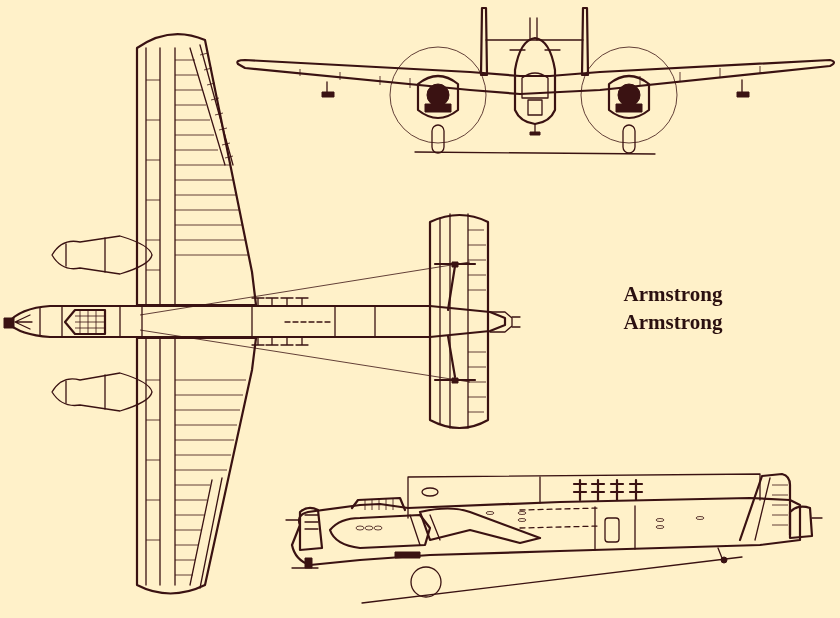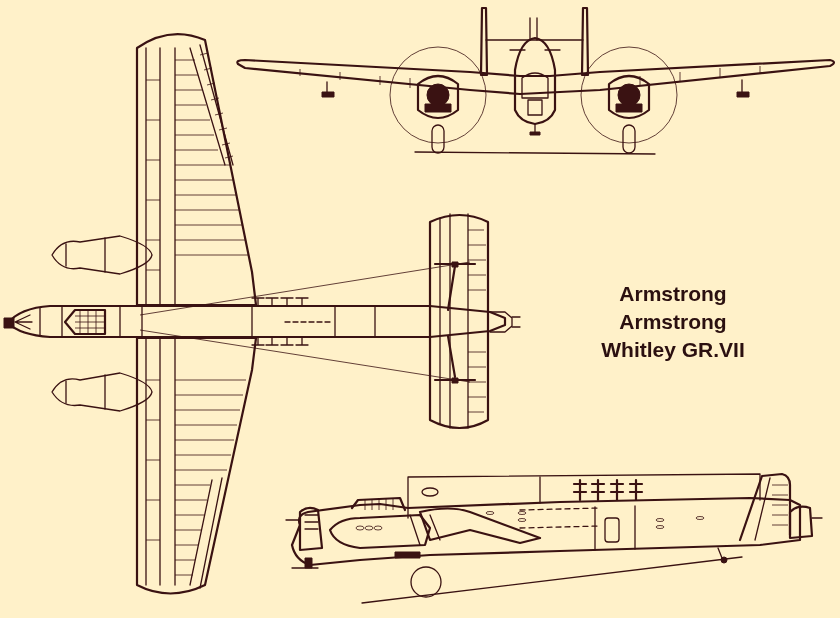--- a/index.html
+++ b/index.html
@@ -1,19 +1,19 @@
 <!DOCTYPE html>
 <html><head>
 <meta charset="utf-8">
 <style>
   html, body { margin:0; padding:0; }
   body { width:840px; height:618px; background:#FFF1C9; overflow:hidden; position:relative; }
   .canvas { position:absolute; left:0; top:0; width:840px; height:618px; }
   .title-block { position:absolute; left:588px; top:280px; width:170px; text-align:center;
-    font-family:Liberation Sans, sans-serif; font-weight:bold; font-size:21px; line-height:28px; color:#2b1010; }
+    font-family:Liberation Serif, serif; font-weight:bold; font-size:21px; line-height:28px; color:#2b1010; }
   .title-block div { white-space:nowrap; }
   svg { position:absolute; left:0; top:0; }
   .ln { stroke:#3a1212; fill:none; stroke-width:1.3; stroke-linecap:round; stroke-linejoin:round; }
   .th { stroke:#3a1212; fill:none; stroke-width:2.2; stroke-linecap:round; stroke-linejoin:round; }
   .fl { fill:#3a1212; stroke:#3a1212; stroke-width:1; }
   .hair { stroke:#3a1212; fill:none; stroke-width:0.8; }
 </style>
 </head>
 <body>
 
@@ -286,16 +286,15 @@
     <path class="fl" d="M305,558 L312,558 L312,568 L305,568 Z"></path>
     <line class="ln" x1="292" y1="568" x2="318" y2="568"></line>
 
     <line class="ln" x1="362" y1="603" x2="742" y2="557"></line>
   </g>
 </svg>
 
 <div class="title-block">
   <div>Armstrong</div>
   <div>Armstrong</div>
-  <div>Whitley GR.VII</div>
 </div>
 
 </div>
 
 </body></html>

